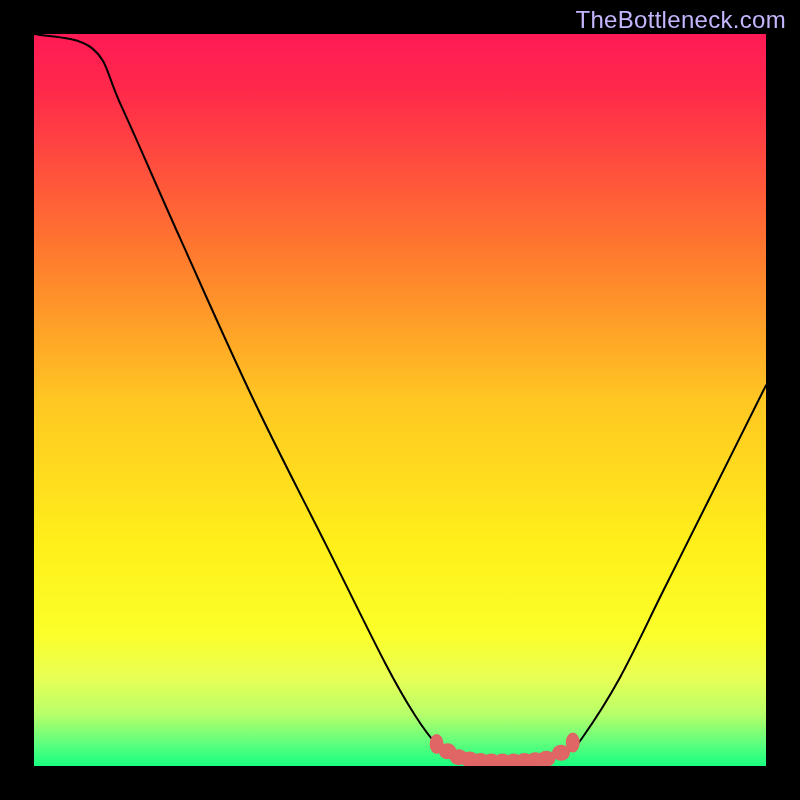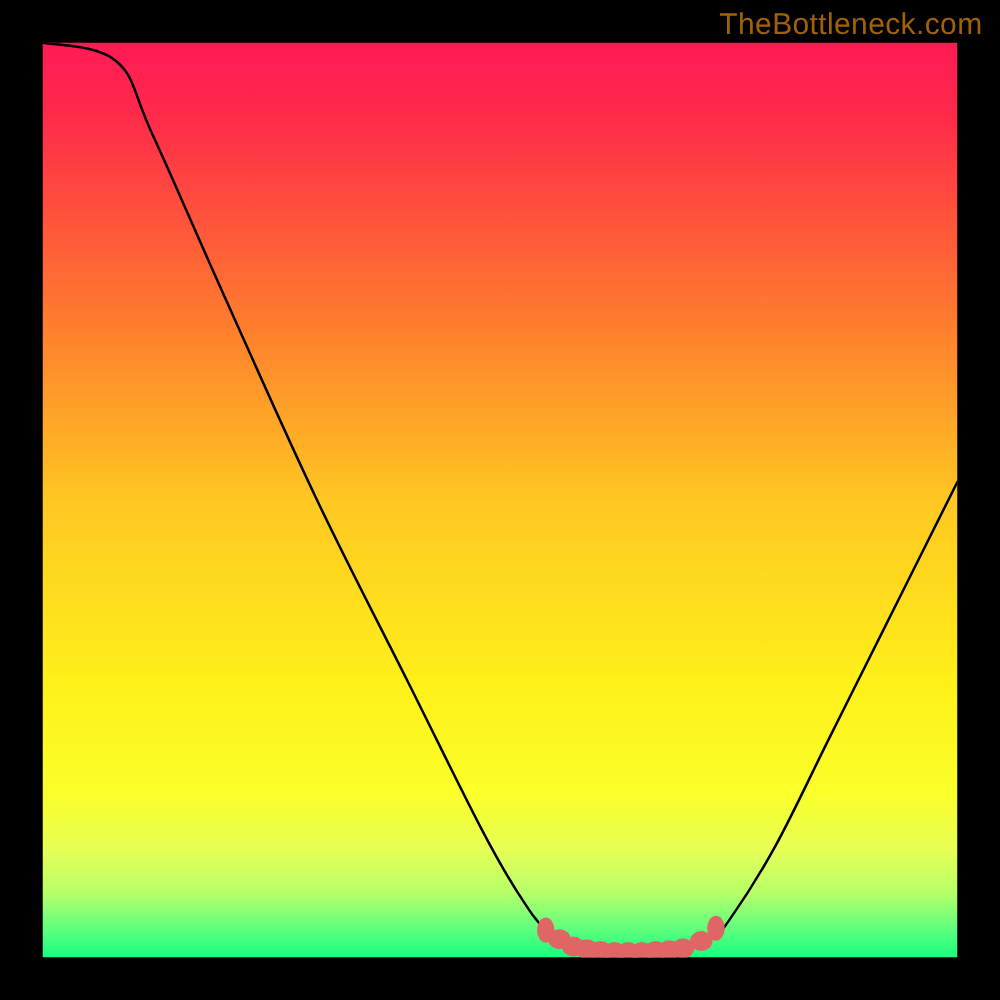--- a/index.html
+++ b/index.html
@@ -19,21 +19,21 @@
     background: #000;
   }
   .plot {
     position: absolute;
     display: block;
   }
   .watermark {
     position: absolute;
     top: 6px;
     right: 14px;
-    color: #a16207;
+    color: #c4b5fd;
     font-family: Arial, Helvetica, sans-serif;
     font-size: 24px;
     letter-spacing: 0.3px;
     user-select: none;
   }
 </style>
 </head>
 <body>
 
 <div class="frame">

